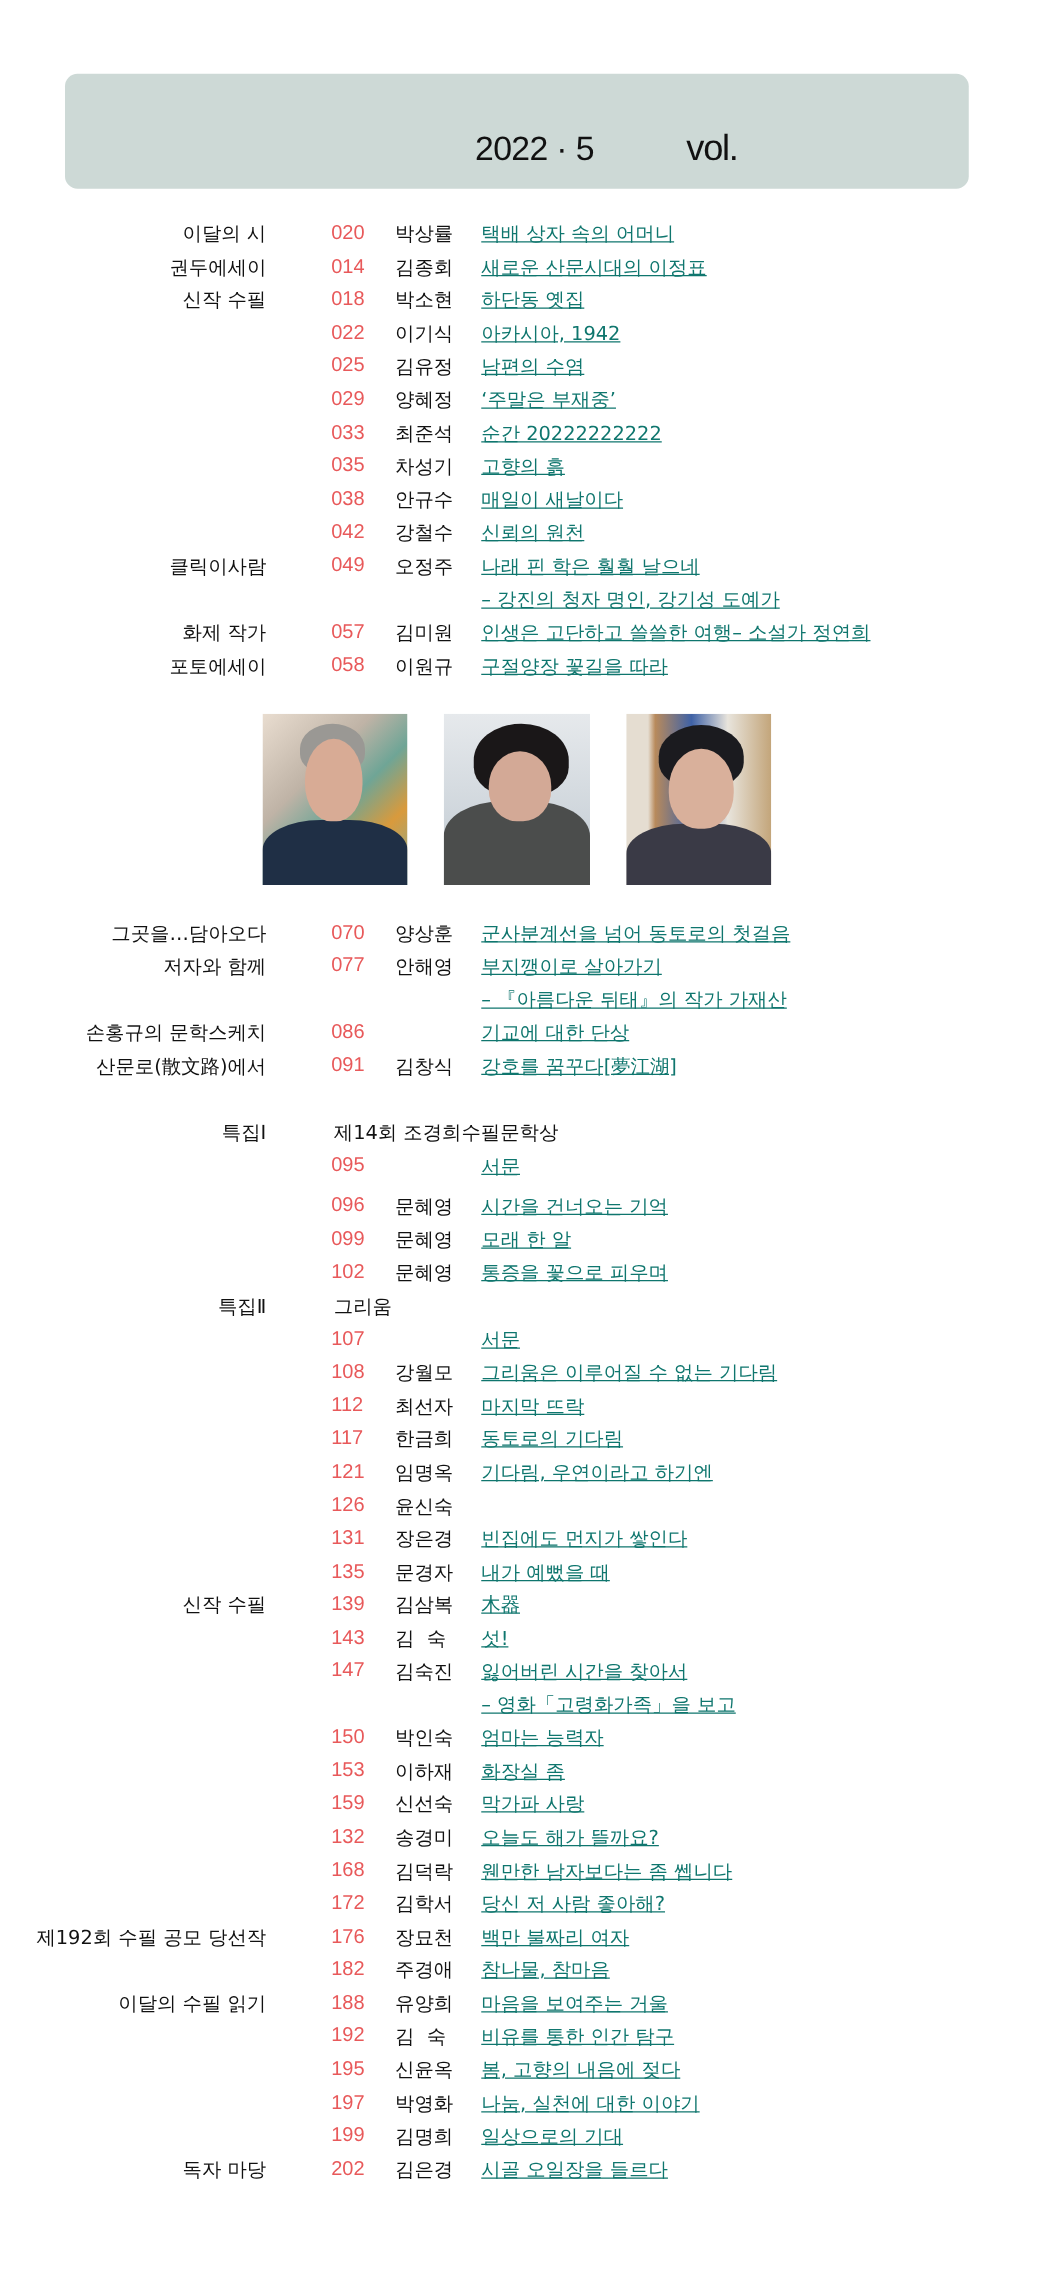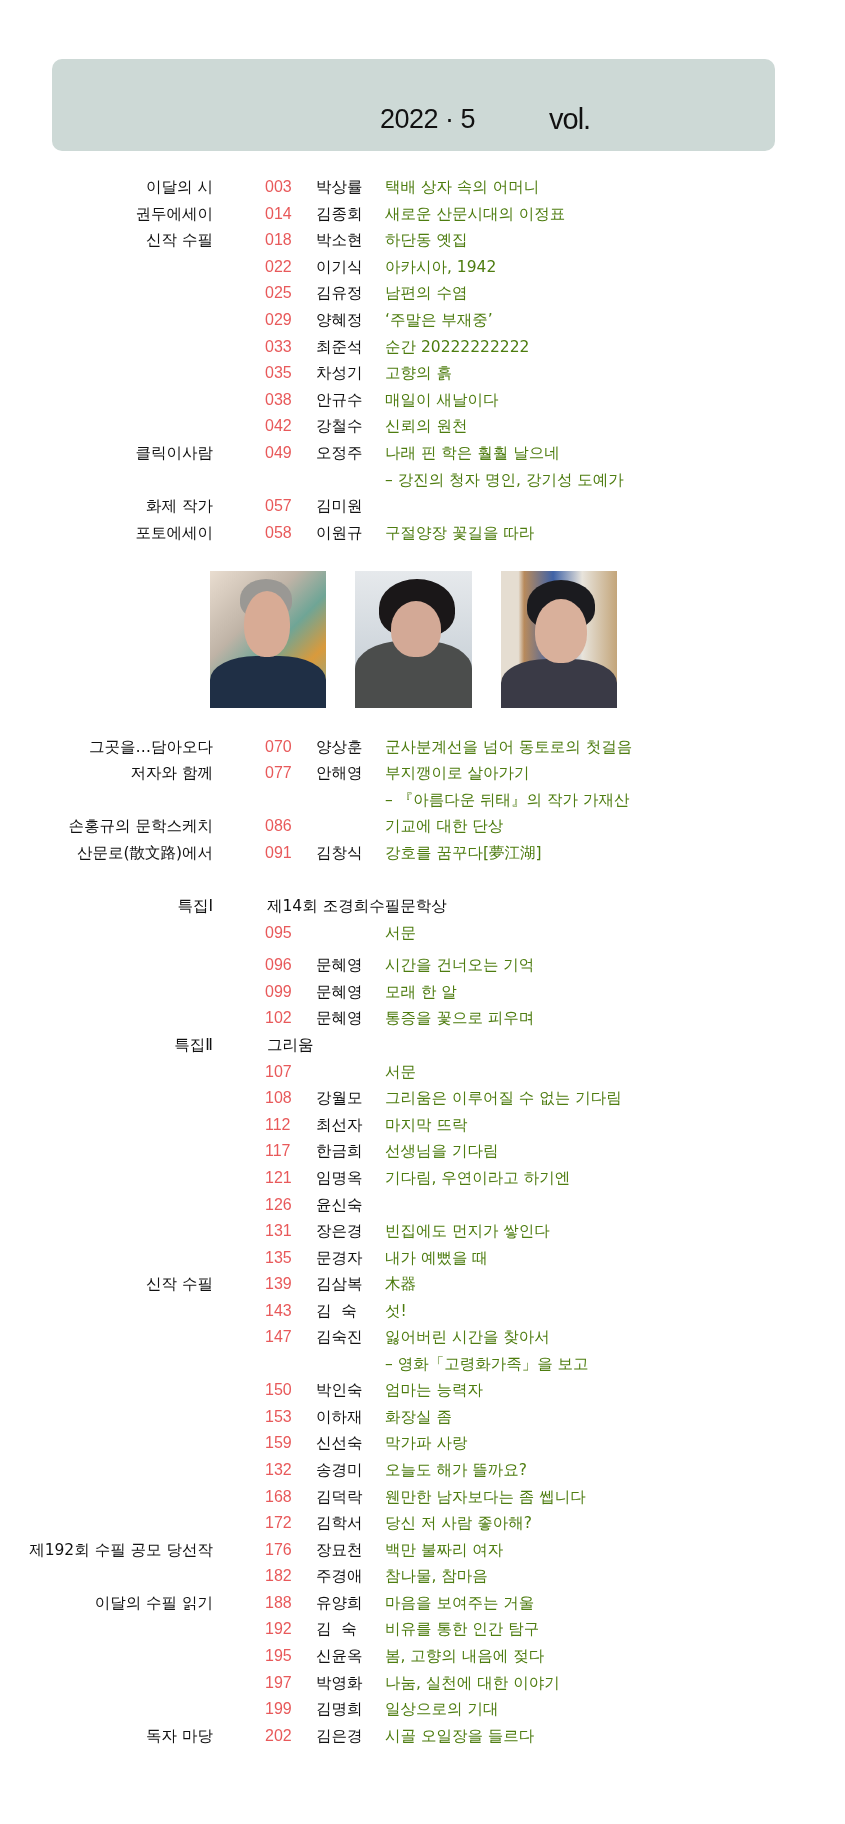--- a/index.html
+++ b/index.html
@@ -41,21 +41,21 @@
       text-align: right; color: #111;
     }
     .page {
       position: absolute; left: 265px; top: 0; color: #e8595a;
       font-family: "Liberation Sans", sans-serif; font-size: 16px;
     }
     .author {
       position: absolute; left: 316px; top: 0; color: #111; white-space: nowrap;
     }
     .ttl {
-      position: absolute; left: 385px; top: 0; color: #4d7c0f; white-space: nowrap;
+      position: absolute; left: 385px; top: 0; color: #0f766e; white-space: nowrap; text-decoration: underline;
     }
     .section-title {
       position: absolute; left: 267px; top: 0; color: #111; white-space: nowrap;
     }
     .photo {
       position: absolute; top: 571px; height: 137px;
       overflow: hidden;
     }
     .photo .bg { position: absolute; inset: 0; }
     .photo .head { position: absolute; border-radius: 50% 50% 45% 45%; }
@@ -66,21 +66,21 @@
 <body>
 
 <div class="banner">
   <div class="date">2022 · 5</div>
   <div class="vol-label">vol.</div>
 </div>
 
 <div>
   <div class="row" style="top:175px">
     <span class="cat">이달의 시</span>
-    <span class="page">003</span>
+    <span class="page">020</span>
     <span class="author">박상률</span>
     <span class="ttl">택배 상자 속의 어머니</span>
   </div>
   <div class="row" style="top:202px">
     <span class="cat">권두에세이</span>
     <span class="page">014</span>
     <span class="author">김종회</span>
     <span class="ttl">새로운 산문시대의 이정표</span>
   </div>
   <div class="row" style="top:228px">
@@ -137,20 +137,21 @@
     <span class="author">오정주</span>
     <span class="ttl">나래 핀 학은 훨훨 날으네</span>
   </div>
   <div class="row" style="top:468px">
     <span class="ttl">– 강진의 청자 명인, 강기성 도예가</span>
   </div>
   <div class="row" style="top:494px">
     <span class="cat">화제 작가</span>
     <span class="page">057</span>
     <span class="author">김미원</span>
+    <span class="ttl">인생은 고단하고 쓸쓸한 여행– 소설가 정연희</span>
   </div>
   <div class="row" style="top:521px">
     <span class="cat">포토에세이</span>
     <span class="page">058</span>
     <span class="author">이원규</span>
     <span class="ttl">구절양장 꽃길을 따라</span>
   </div>
 </div>
 
 <div>
@@ -247,21 +248,21 @@
     <span class="ttl">그리움은 이루어질 수 없는 기다림</span>
   </div>
   <div class="row" style="top:1113px">
     <span class="page">112</span>
     <span class="author">최선자</span>
     <span class="ttl">마지막 뜨락</span>
   </div>
   <div class="row" style="top:1139px">
     <span class="page">117</span>
     <span class="author">한금희</span>
-    <span class="ttl">선생님을 기다림</span>
+    <span class="ttl">동토로의 기다림</span>
   </div>
   <div class="row" style="top:1166px">
     <span class="page">121</span>
     <span class="author">임명옥</span>
     <span class="ttl">기다림, 우연이라고 하기엔</span>
   </div>
   <div class="row" style="top:1193px">
     <span class="page">126</span>
     <span class="author">윤신숙</span>
   </div>

